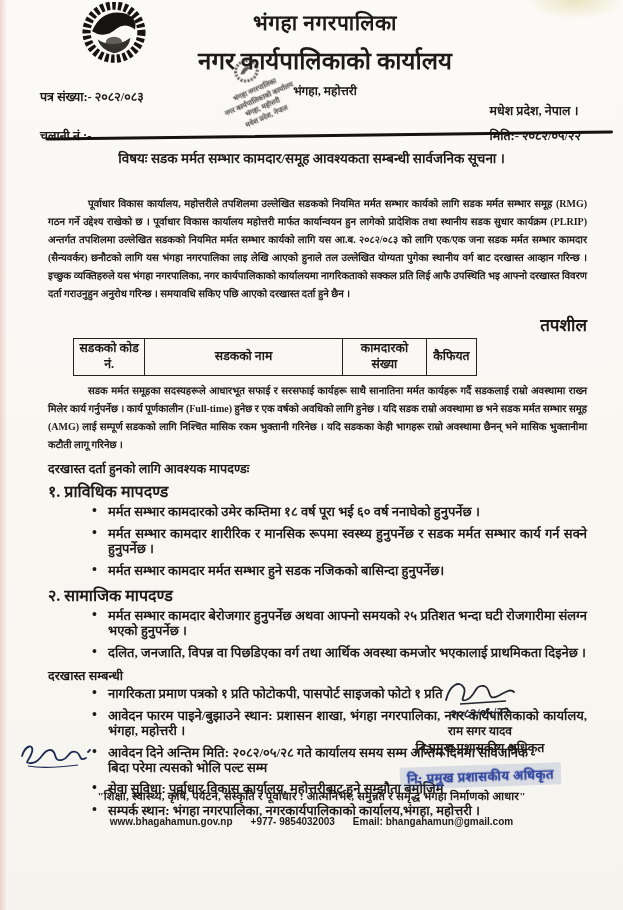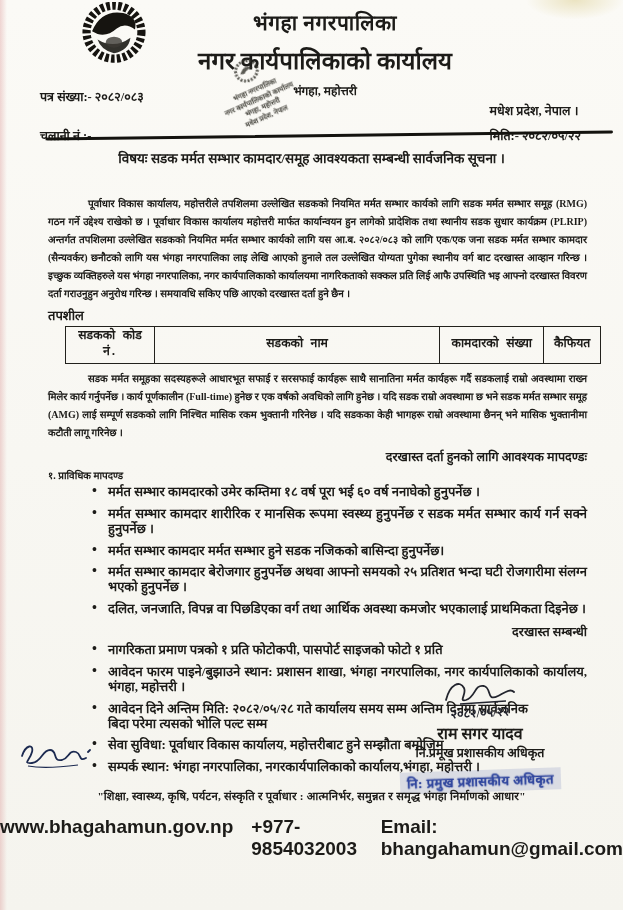--- a/index.html
+++ b/index.html
@@ -38,61 +38,61 @@
     background:#14130f;transform:rotate(-0.7deg);border-radius:2px;
   }
   
   .subject{position:absolute;left:0;right:0;top:149px;text-align:center;}
   .subject .s1{font-size:13.5px;font-weight:bold;}
   .subject .s2{font-size:13px;font-weight:bold;margin-top:4px;}
   
   .body-text{position:absolute;left:48px;right:36px;top:195px;}
   .para{font-size:10px;font-weight:bold;line-height:18px;text-align:justify;}
   .para.indent{text-indent:40px;}
-  .tbl-title{text-align:left;font-size:13px;font-weight:bold;margin:3px 0 2px 0;}
-  table.roster{border-collapse:collapse;margin-left:17px;width:536px;font-family:Liberation Mono, monospace;}
+  .tbl-title{text-align:right;font-size:17px;font-weight:bold;margin:10px 0 2px 0;}
+  table.roster{border-collapse:collapse;margin-left:25px;width:404px;}
   table.roster th,table.roster td{
     border:1.6px solid #22211c;font-size:12.3px;font-weight:bold;
     padding:2px 4px;text-align:center;line-height:1.3;
   }
   .col-code{width:82px;}.col-name{width:262px;}.col-count{width:96px;}.col-note{width:52px;}
-  .sec-heading{font-size:12.6px;font-weight:bold;margin-top:6px;text-align:right;}
-  .num-heading{font-size:10px;font-weight:bold;margin-top:3px;}
+  .sec-heading{font-size:12.6px;font-weight:bold;margin-top:6px;}
+  .num-heading{font-size:16px;font-weight:bold;margin-top:3px;}
   ul.blist{list-style:none;margin:2px 0 0 0;padding:0 0 0 46px;}
   ul.blist li{
     position:relative;font-size:13px;font-weight:bold;line-height:15.2px;
     margin-bottom:6.5px;text-align:justify;padding-left:14px;
   }
   ul.blist li::before{
     content:"•";position:absolute;left:-2px;top:-1px;font-size:14px;
   }
   
   .sig-block{position:absolute;right:48px;top:678px;width:190px;text-align:center;}
   .sig-scribble{display:block;margin:0 auto;}
   .sig-date{font-size:12.5px;font-weight:bold;transform:rotate(-3deg);color:#20222c;margin-top:-4px;}
-  .sig-name{font-size:16px;font-weight:bold;margin-top:1px;}
+  .sig-name{font-size:12px;font-weight:bold;margin-top:1px;}
   .sig-title{font-size:12.5px;font-weight:bold;}
   .sig-stamp{
     display:inline-block;margin-top:9px;padding:2px 7px;
     color:#31479e;background:rgba(49,71,158,.14);
     font-size:13px;font-weight:bold;transform:rotate(-2deg);
     text-shadow:0 0 1.2px rgba(49,71,158,.85);
     filter:blur(.25px);letter-spacing:.5px;
   }
   .left-scribble{position:absolute;left:18px;top:738px;}
   
   .footer-motto{
     position:absolute;left:0;right:0;top:788px;text-align:center;
     font-size:11.3px;font-weight:bold;letter-spacing:.2px;
   }
   .footer-contacts{
     position:absolute;left:0;right:0;top:816px;
     display:flex;justify-content:center;gap:18px;
     font-family:"Liberation Sans","DejaVu Sans",sans-serif;
-    font-size:19px;font-weight:bold;
+    font-size:10px;font-weight:bold;
   }
 </style>
 </head>
 <body>
 
 <div class="page">
 
   <div class="emblem">
     <svg viewBox="0 0 80 70" width="76" height="64">
       <ellipse cx="40" cy="33" rx="30" ry="29" fill="none" stroke="#161410" stroke-width="9" stroke-dasharray="4 2.5"></ellipse>
@@ -167,20 +167,21 @@
 
     <div class="sec-heading">दरखास्त दर्ता हुनको लागि आवश्यक मापदण्डः</div>
 
     <div class="num-heading">१. प्राविधिक मापदण्ड</div>
     <ul class="blist">
       <li>मर्मत सम्भार कामदारको उमेर कम्तिमा १८ वर्ष पूरा भई ६० वर्ष ननाघेको हुनुपर्नेछ ।</li>
       <li>मर्मत सम्भार कामदार शारीरिक र मानसिक रूपमा स्वस्थ्य हुनुपर्नेछ र सडक मर्मत सम्भार कार्य गर्न सक्ने हुनुपर्नेछ ।</li>
       <li>मर्मत सम्भार कामदार मर्मत सम्भार हुने सडक नजिकको बासिन्दा हुनुपर्नेछ।</li>
     </ul>
 
+    <div class="num-heading">२. सामाजिक मापदण्ड</div>
     <ul class="blist">
       <li>मर्मत सम्भार कामदार बेरोजगार हुनुपर्नेछ अथवा आफ्नो समयको २५ प्रतिशत भन्दा घटी रोजगारीमा संलग्न भएको हुनुपर्नेछ ।</li>
       <li>दलित, जनजाति, विपन्न वा पिछडिएका वर्ग तथा आर्थिक अवस्था कमजोर भएकालाई प्राथमिकता दिइनेछ ।</li>
     </ul>
 
     <div class="sec-heading">दरखास्त सम्बन्धी</div>
     <ul class="blist">
       <li>नागरिकता प्रमाण पत्रको १ प्रति फोटोकपी, पासपोर्ट साइजको फोटो १ प्रति</li>
       <li>आवेदन फारम पाइने/बुझाउने स्थान: प्रशासन शाखा, भंगहा नगरपालिका, नगर कार्यपालिकाको कार्यालय, भंगहा, महोत्तरी ।</li>
       <li style="width:420px;">आवेदन दिने अन्तिम मिति: २०८२/०५/२८ गते कार्यालय समय सम्म अन्तिम दिनमा सार्वजनिक बिदा परेमा त्यसको भोलि पल्ट सम्म</li>

